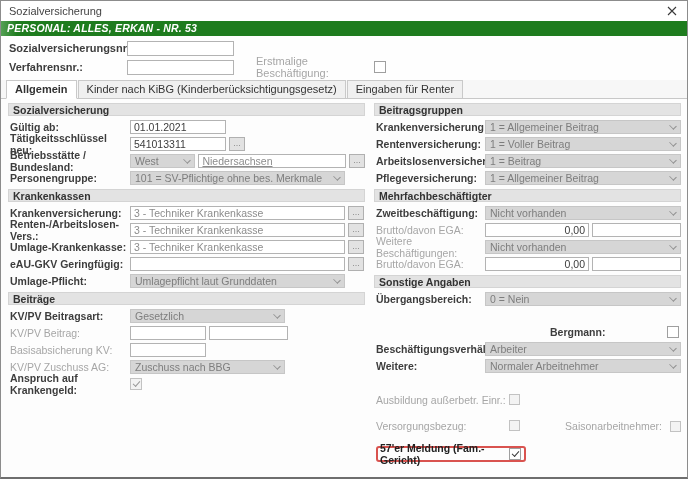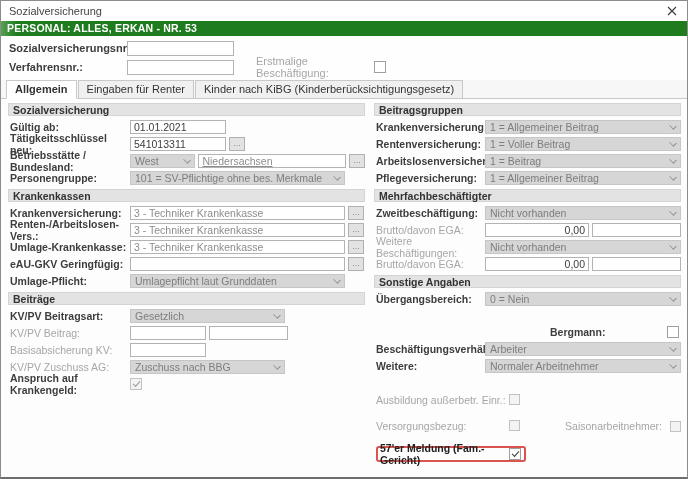--- a/index.html
+++ b/index.html
@@ -72,41 +72,41 @@
 
   <div class="titlebar">
     <span class="title">Sozialversicherung</span>
     <span class="close-btn">
       <svg width="10" height="10" viewBox="0 0 10 10">
           <path d="M1 1 L9 9 M9 1 L1 9" stroke="#3a3a3a" stroke-width="1.1"></path>
         </svg>
     </span>
   </div>
 
-  <div class="greenbar" style="background: linear-gradient(90deg, rgb(85, 160, 85) 0px, rgb(30, 124, 30) 16px);">
+  <div class="greenbar" style="background: linear-gradient(90deg, rgb(85, 160, 85) 0px, rgb(30, 124, 30) 16px); font-style: italic;">
     <span>PERSONAL: ALLES, ERKAN - NR. 53</span>
   </div>
 
   <div class="topfields">
     <div class="tf-row">
       <span class="lbl">Sozialversicherungsnr.:</span>
       <input class="tf-input" value="" style="">
     </div>
     <div class="tf-row">
       <span class="lbl">Verfahrensnr.:</span>
       <input class="tf-input" value="" style="">
       <span class="lbl dim erst-lbl">Erstmalige Beschäftigung:</span>
       <span class="cb"></span>
     </div>
   </div>
 
   <div class="tabbar">
     <span class="tab active">Allgemein</span>
+    <span class="tab">Kinder nach KiBG (Kinderberücksichtigungsgesetz)</span>
     <span class="tab">Eingaben für Renter</span>
-    <span class="tab">Kinder nach KiBG (Kinderberücksichtigungsgesetz)</span>
   </div>
 
   <div class="content">
 
     <div class="col-left">
 
       <div class="sec-header">Sozialversicherung</div>
 
       <div class="row">
         <span class="lbl">Gültig ab:</span>

